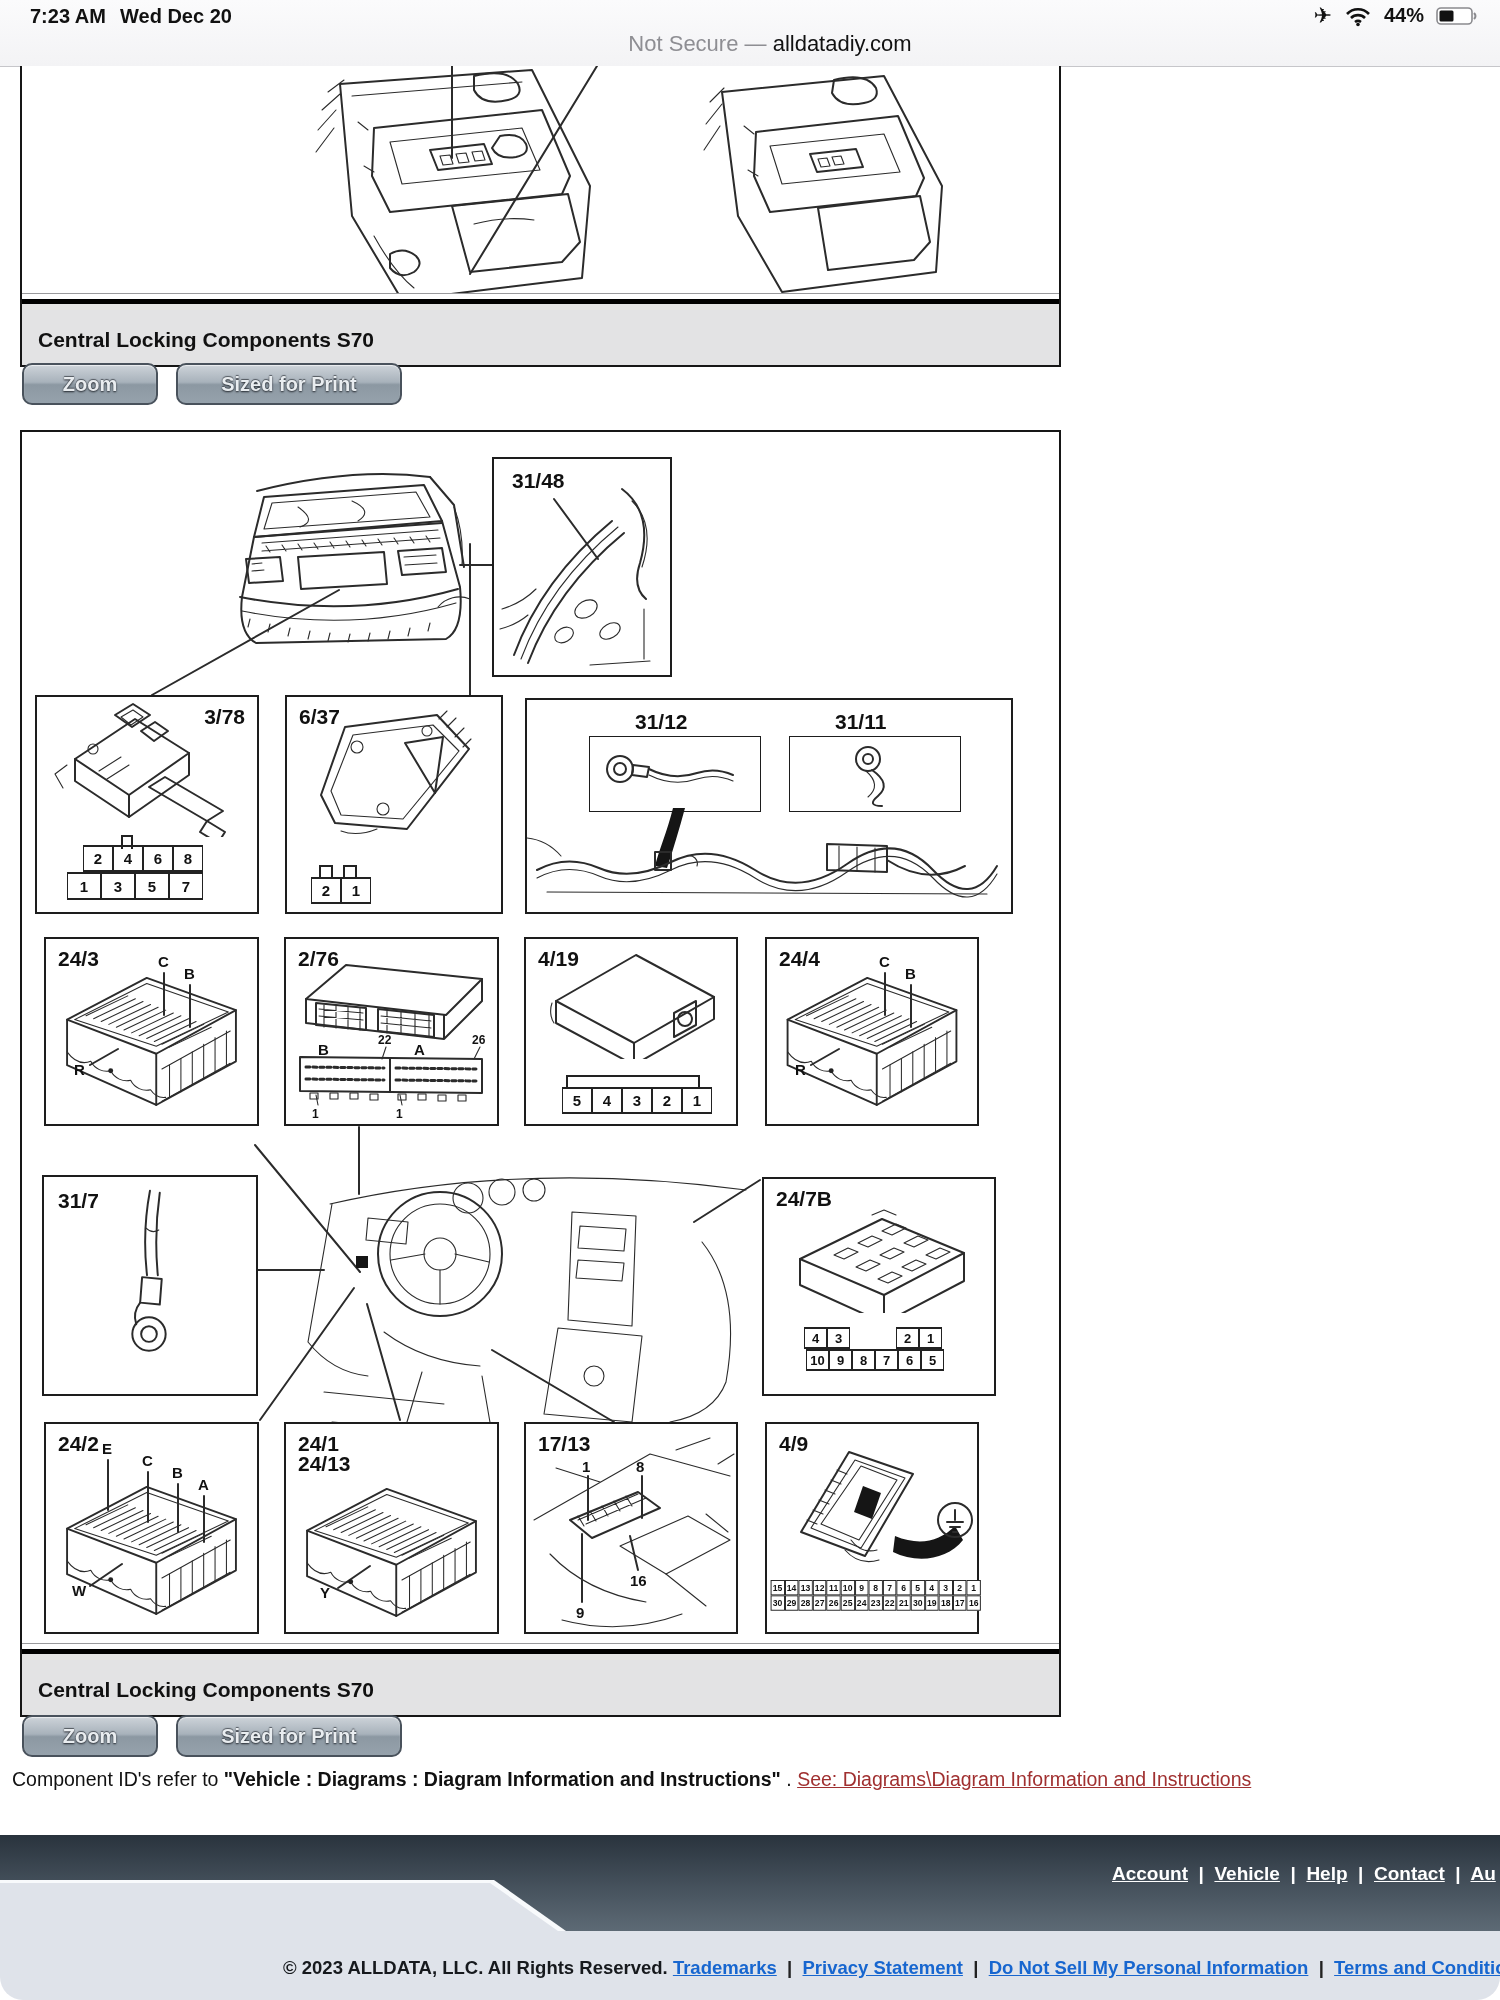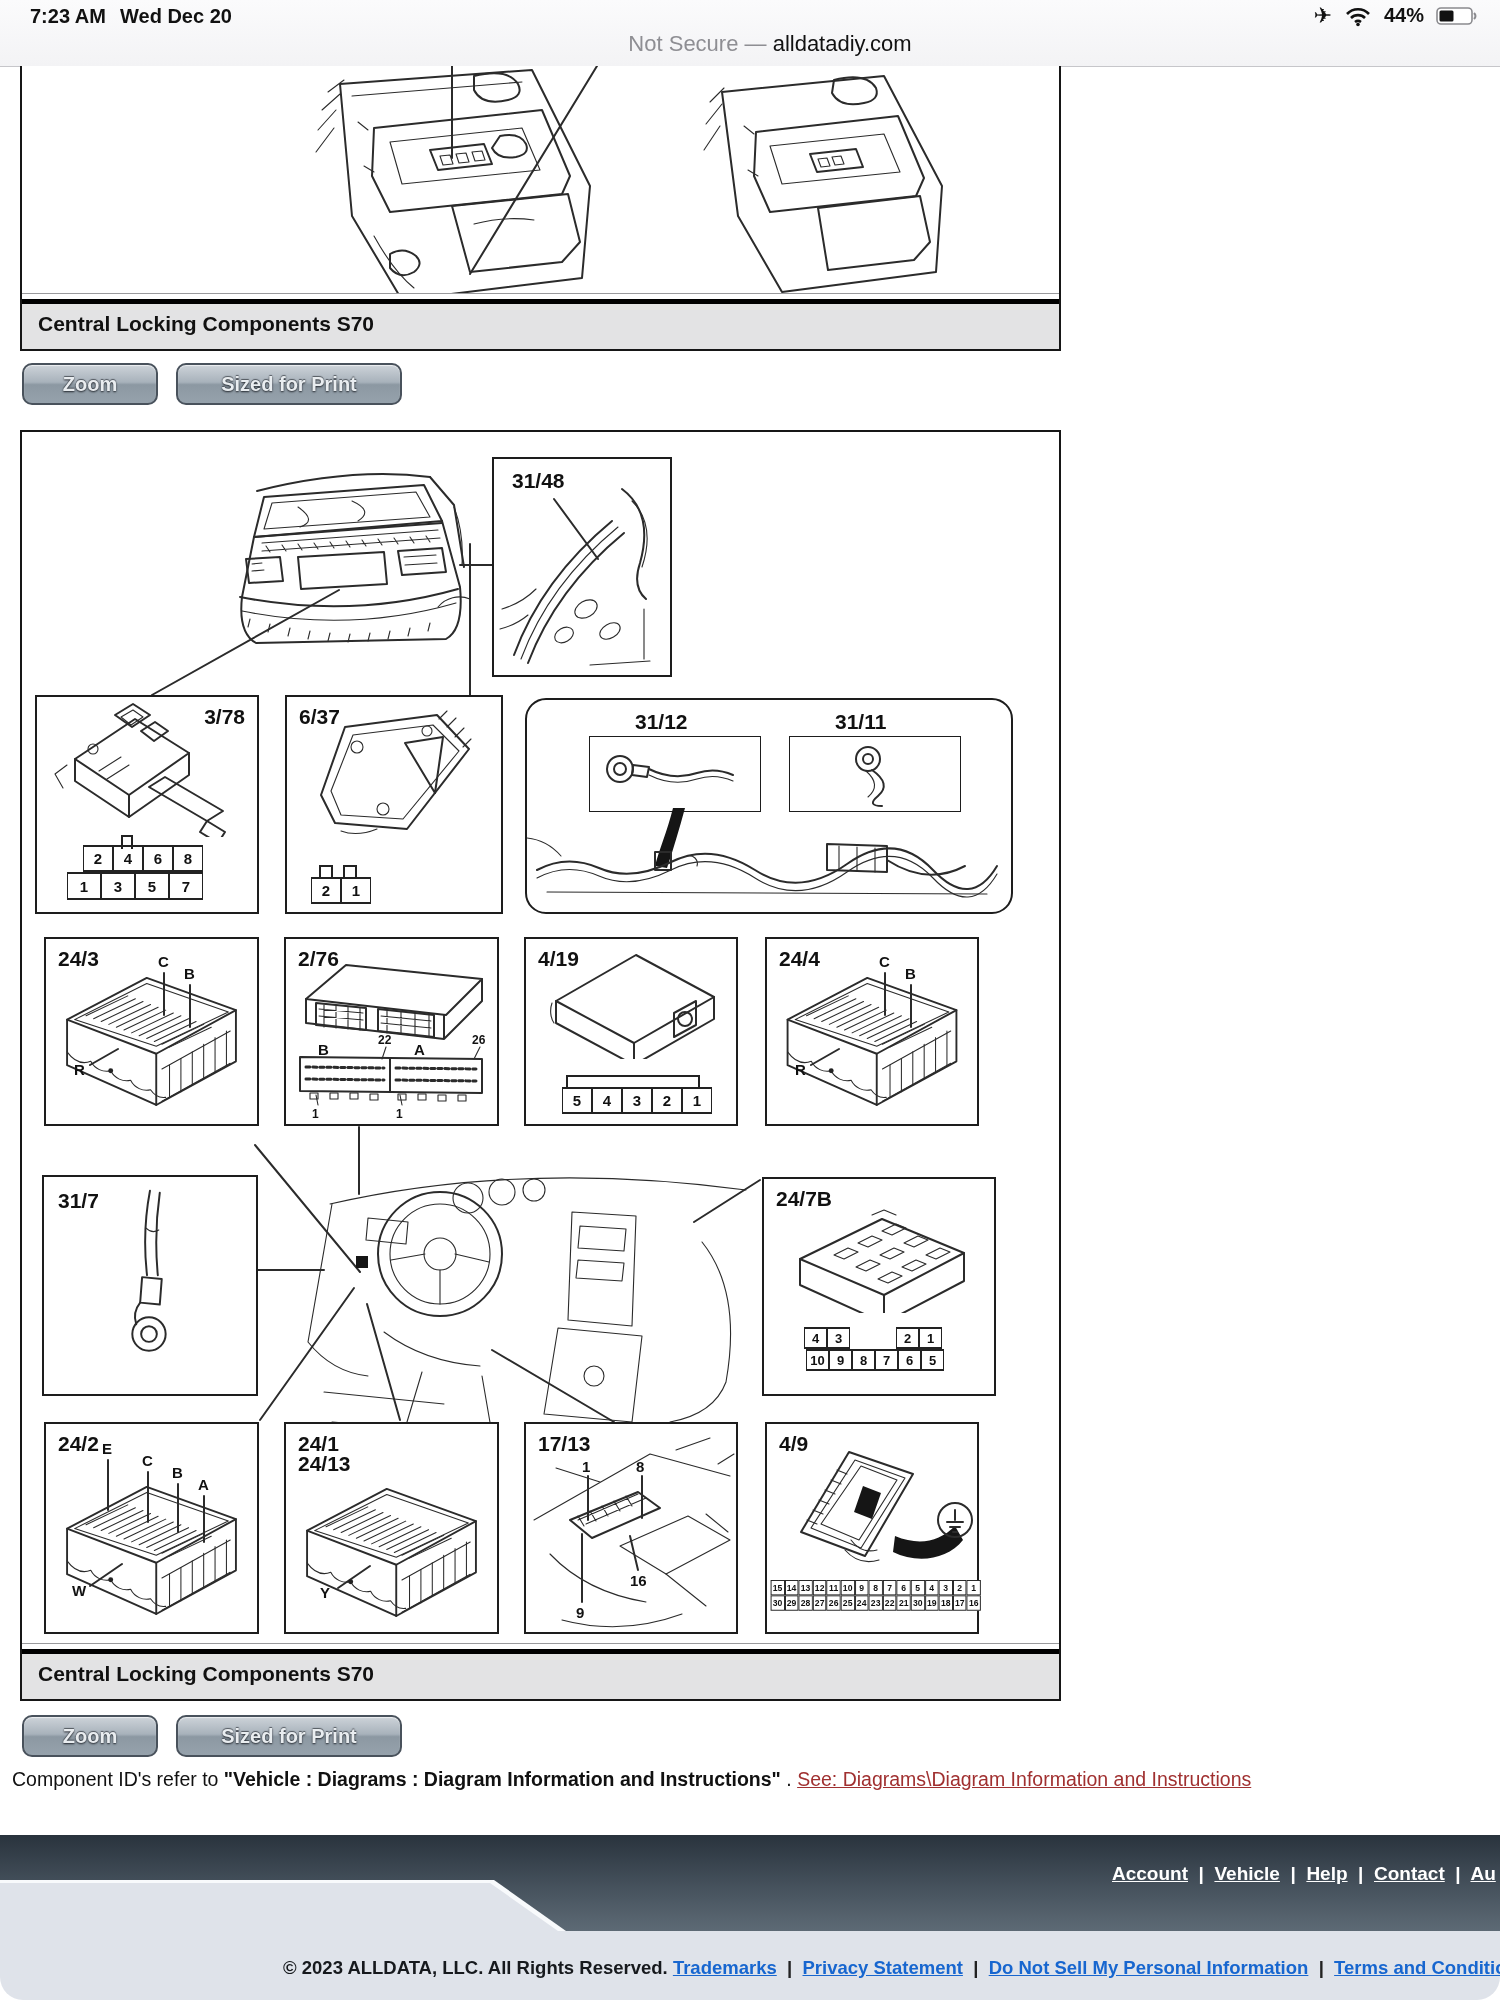--- a/index.html
+++ b/index.html
@@ -20,21 +20,21 @@
   .url-dom { color:#111; font-weight:500; }
 
   
   .figure { position:absolute; left:20px; width:1037px; border:2px solid #161616; background:#fff; }
   .fig-top { top:66px; border-top:none; }
   .fig-main { top:430px; }
   .fig-img { position:relative; overflow:hidden; background:#fff; border-bottom:1px solid #9a9a9d; }
   .fig-top .fig-img { height:227px; }
   .fig-main .fig-img { height:1211px; }
   .caption { margin-top:5px; border-top:5px solid #000; background:#e3e3e4;
-             padding:8px 16px 13px 16px; font-size:21px; font-weight:bold; color:#111; }
+             padding:24px 16px 13px 16px; font-size:21px; font-weight:bold; color:#111; }
 
   
   .cbox { position:absolute; border:2px solid #1d1d1d; background:#fff; }
   .blabel { position:absolute; font-size:21px; font-weight:bold; color:#111; z-index:3; }
   .co { position:absolute; font-size:15px; font-weight:bold; color:#111; z-index:3; }
   .lines, .sketch { position:absolute; left:0; top:0; pointer-events:none; }
   .sk  { stroke:#2b2b2b; fill:none; stroke-width:2; stroke-linejoin:round; stroke-linecap:round; }
   .skt { stroke:#2b2b2b; fill:none; stroke-width:1.1; stroke-linejoin:round; stroke-linecap:round; }
   .skf { fill:#151515; stroke:none; }
 
@@ -288,21 +288,21 @@
             <div style="width:10px; height:10px; border:2px solid #222; border-bottom:none;"></div>
             <div style="width:10px; height:10px; border:2px solid #222; border-bottom:none;"></div>
           </div>
           <div class="pinrow">
               <span class="pincell pc26">2</span>
               <span class="pincell pc26">1</span>
             </div>
         </div>
       </div>
 
-      <div class="cbox" style="left:503px; top:266px; width:484px; height:212px;border-radius:21px;">
+      <div class="cbox" style="left:503px; top:266px; width:484px; height:212px;">
         <span class="blabel" style="left:108px; top:10px;">31/12</span>
         <span class="blabel" style="left:308px; top:10px;">31/11</span>
         <div class="cbox" style="left:62px; top:36px; width:170px; height:74px; border-width:1.5px;">
           <svg class="sketch" width="167" height="71" viewBox="0 0 167 71">
             <circle class="sk" cx="30" cy="32" r="13"></circle>
               <circle class="sk" cx="30" cy="32" r="6"></circle>
             <path class="sk" d="M43,28 l16,2 l-2,10 l-15,-2 Z"></path>
             <path class="sk" d="M59,32 q24,12 48,4 q18,-6 36,2"></path>
             <path class="skt" d="M59,38 q24,12 48,4 q18,-6 36,2"></path>
           </svg>

